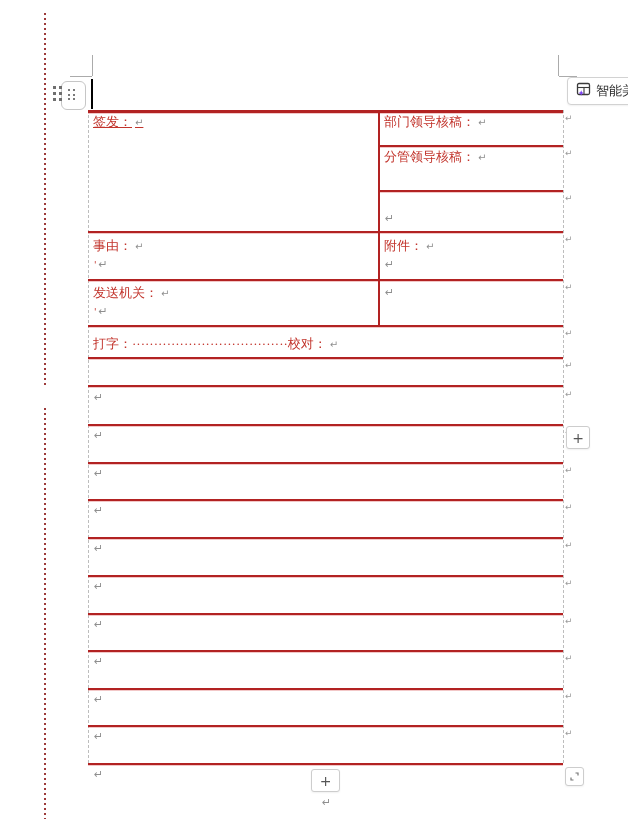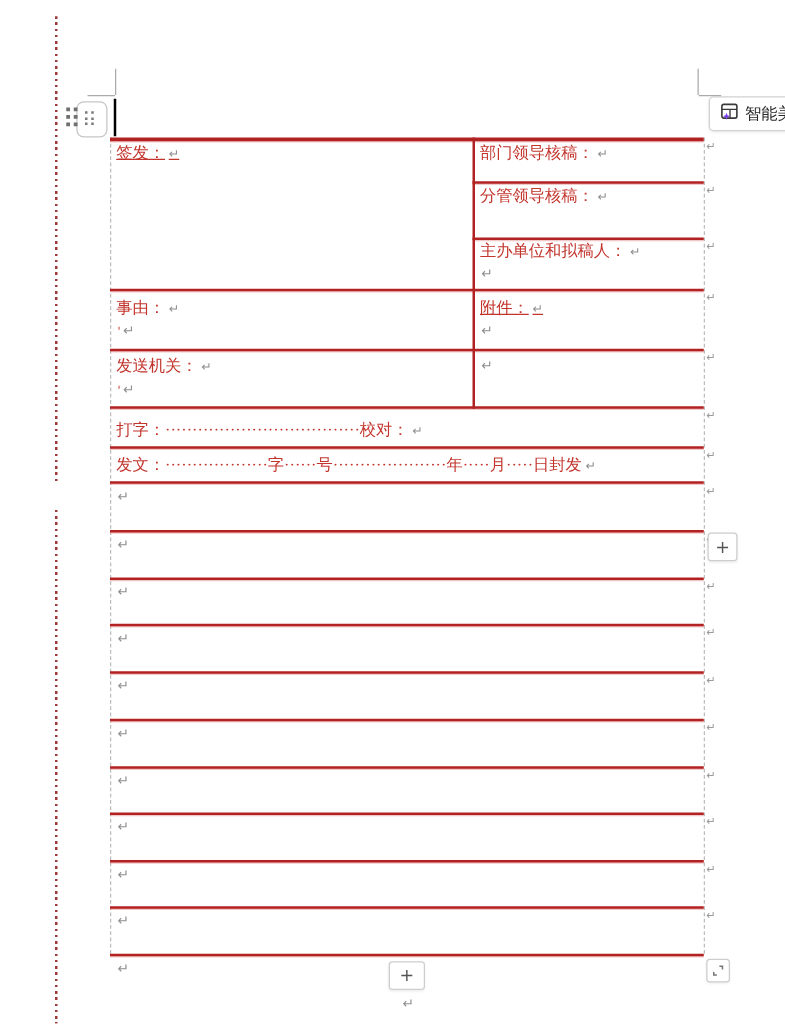--- a/index.html
+++ b/index.html
@@ -117,36 +117,34 @@
   <div class="hl" style="top:763px;"></div>
 
   <div class="vl" style="left:378px;top:110px;height:217px;"></div>
 
   <div class="lbl" style="left:93px;top:114px;text-decoration:underline;"><span>签发：</span><span class="ipc">↵</span></div>
 
   <div class="lbl" style="left:384px;top:114px;"><span>部门领导核稿：</span><span class="ipc">↵</span></div>
 
   <div class="lbl" style="left:384px;top:149px;"><span>分管领导核稿：</span><span class="ipc">↵</span></div>
 
-  <div class="lbl" style="left:384px;top:193px;"><span>主办单位和拟稿人：</span><span class="ipc">↵</span></div>
   <span class="pc" style="left:385px;top:213px;">↵</span>
 
   <div class="lbl" style="left:93px;top:238px;"><span>事由：</span><span class="ipc">↵</span></div>
   <div class="pc" style="left:94px;top:259px;"><span class="q">'</span><span>↵</span></div>
 
-  <div class="lbl" style="left:384px;top:238px;text-decoration:underline;"><span>附件：</span><span class="ipc">↵</span></div>
+  <div class="lbl" style="left:384px;top:238px;"><span>附件：</span><span class="ipc">↵</span></div>
   <span class="pc" style="left:385px;top:259px;">↵</span>
 
   <div class="lbl" style="left:93px;top:285px;"><span>发送机关：</span><span class="ipc">↵</span></div>
   <div class="pc" style="left:94px;top:306px;"><span class="q">'</span><span>↵</span></div>
   <span class="pc" style="left:385px;top:287px;">↵</span>
 
   <div class="lbl" style="left:93px;top:336px;text-align:center;"><span>打字：····································校对：</span><span class="ipc">↵</span></div>
 
-  <div class="lbl" style="left:93px;top:364px;"><span>发文：···················字······号·····················年·····月·····日封发</span><span class="ipc">↵</span></div>
 
   <div class="ruled-area"></div>
   <span class="pc" style="left:94px;top:392px;">↵</span>
   <span class="pc" style="left:94px;top:430px;">↵</span>
   <span class="pc" style="left:94px;top:468px;">↵</span>
   <span class="pc" style="left:94px;top:505px;">↵</span>
   <span class="pc" style="left:94px;top:543px;">↵</span>
   <span class="pc" style="left:94px;top:581px;">↵</span>
   <span class="pc" style="left:94px;top:619px;">↵</span>
   <span class="pc" style="left:94px;top:656px;">↵</span>

